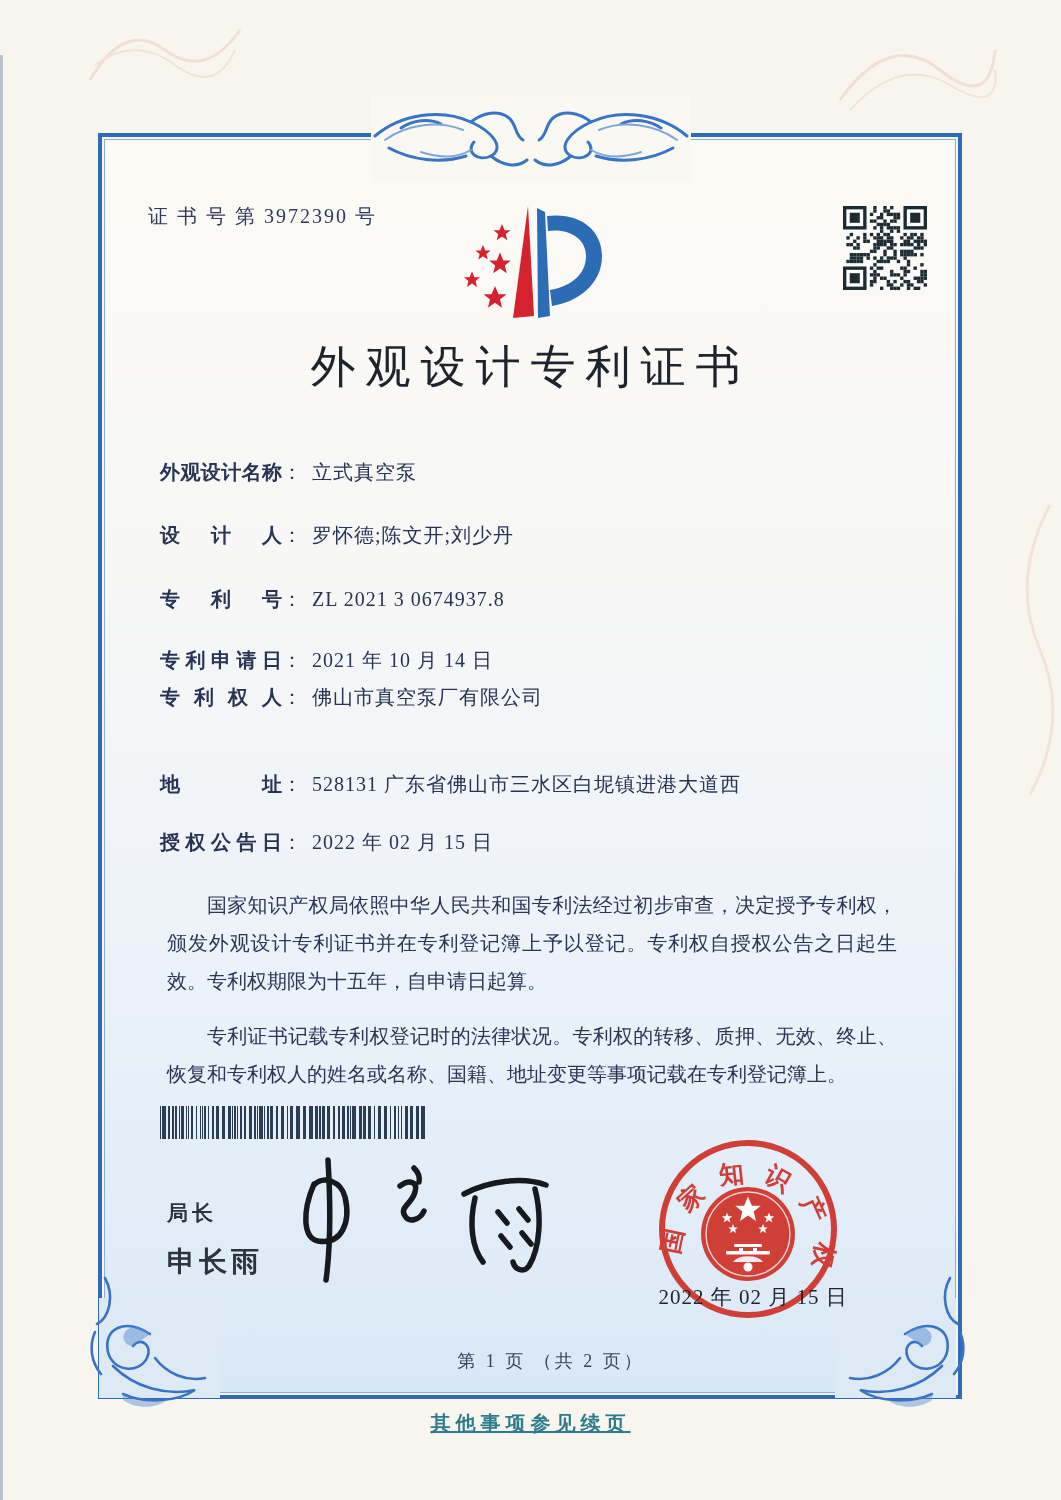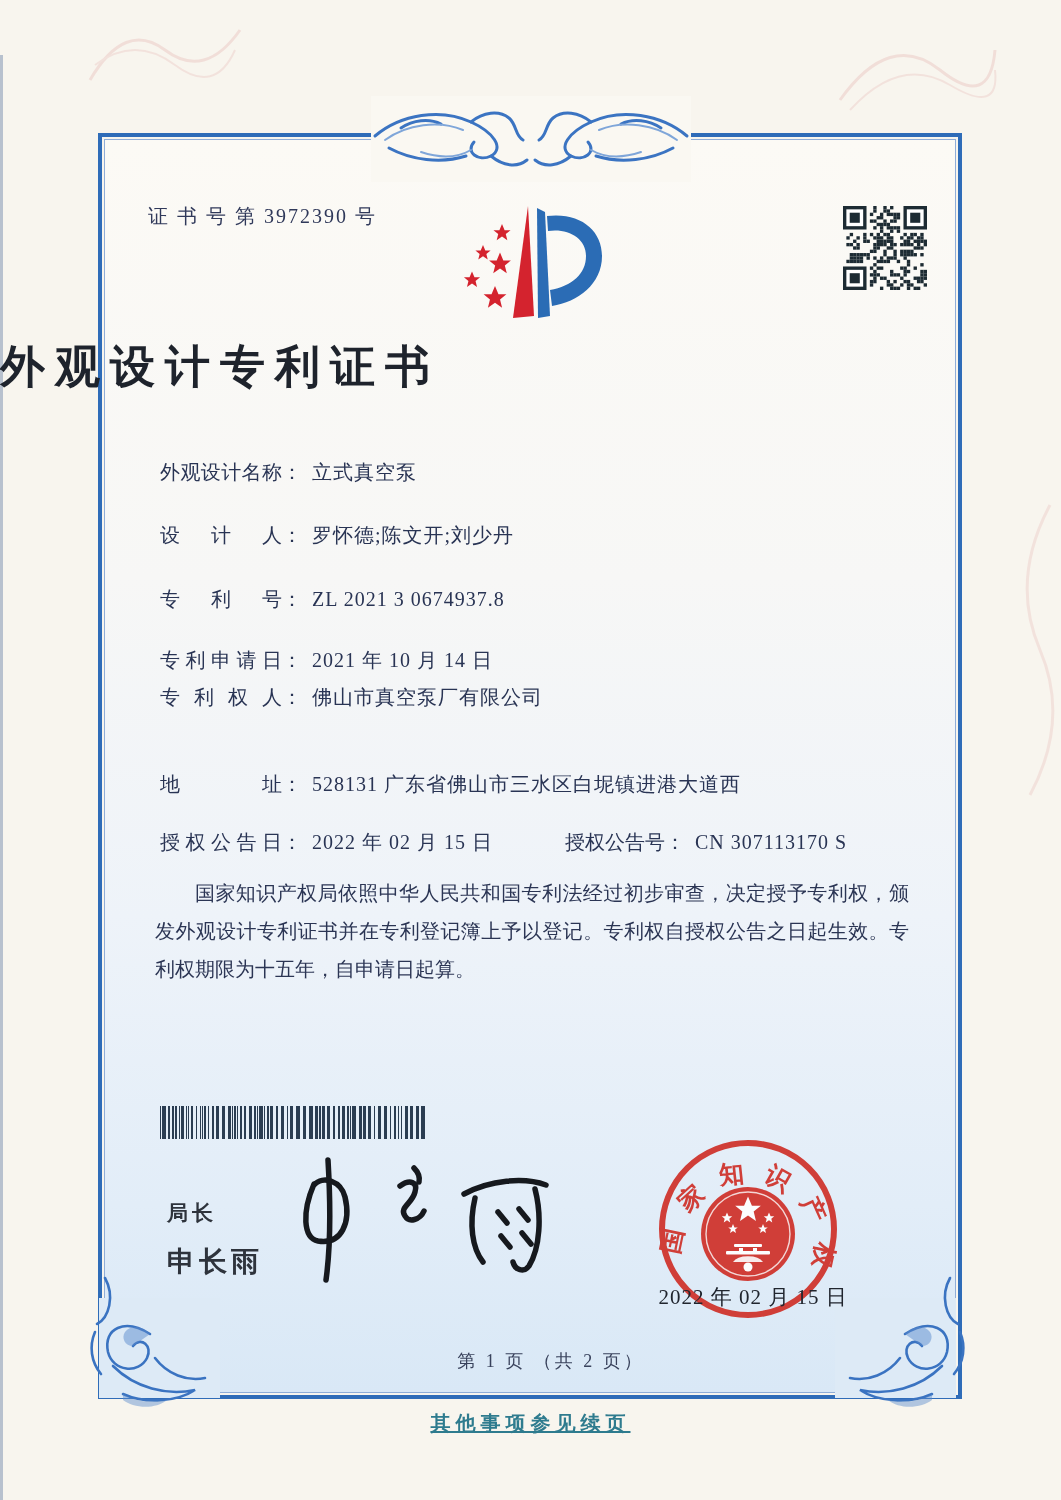--- a/index.html
+++ b/index.html
@@ -14,34 +14,34 @@
 
   
   .frame{position:absolute;left:98px;top:133px;width:856px;height:1258px;border:4px solid #2f6cb8;}
   .frame-inner{position:absolute;inset:2px;border:1px solid #8fadd8;
     background:linear-gradient(180deg,#fcfaf5 0%,#f7f7f6 35%,#eef3f9 62%,#e2edf8 85%,#d9e8f6 100%);}
 
   
   .cert-no{position:absolute;left:148px;top:203px;font-size:20px;letter-spacing:2px;color:#30395a;}
   .logo{position:absolute;left:450px;top:198px;width:175px;height:142px;}
   .qr{position:absolute;left:843px;top:206px;width:84px;height:84px;}
-  .title{position:absolute;left:0;top:337px;width:100%;text-align:left;
-    font-size:45px;font-weight:bold;letter-spacing:10px;color:#1e232c;}
+  .title{position:absolute;left:0;top:337px;width:100%;text-align:center;
+    font-size:45px;font-weight:normal;letter-spacing:10px;color:#1e232c;}
 
   
   .frow{position:absolute;left:160px;font-size:20px;white-space:nowrap;color:#293454;}
-  .flabel{display:inline-block;width:122px;text-align:justify;text-align-last:justify;vertical-align:top;}
+  .flabel{display:inline-block;width:122px;text-align:justify;text-align-last:justify;vertical-align:top;font-weight:bold;}
   .colon{margin:0 2px 0 0;}
   .fval{margin-left:8px;letter-spacing:1px;}
   .grant-no{position:absolute;left:405px;top:0;white-space:nowrap;}
 
   
   .paras{position:absolute;left:150px;top:869px;width:764px;font-size:20px;line-height:38px;
     text-align:justify;color:#2b3554;}
-  .paras p{margin:5px;text-indent:2em;}
+  .paras p{margin:17px;text-indent:2em;}
 
   
   .barcode{position:absolute;left:160px;top:1106px;width:266px;height:33px;}
 
   
   .signer-title{position:absolute;left:167px;top:1199px;font-size:21px;font-weight:bold;color:#2e333c;letter-spacing:4px;}
   .signer-name{position:absolute;left:167px;top:1243px;font-size:28px;font-weight:bold;color:#2e333c;letter-spacing:4px;}
   .signature{position:absolute;left:272px;top:1152px;width:300px;height:135px;}
 
   
@@ -369,27 +369,25 @@
   <span class="flabel">专利申请日</span><span class="colon">：</span><span class="fval">2021 年 10 月 14 日</span>
 </div>
 <div class="frow" style="top:684px">
   <span class="flabel">专利权人</span><span class="colon">：</span><span class="fval">佛山市真空泵厂有限公司</span>
 </div>
 <div class="frow" style="top:771px">
   <span class="flabel">地址</span><span class="colon">：</span><span class="fval">528131 广东省佛山市三水区白坭镇进港大道西</span>
 </div>
 <div class="frow" style="top:829px">
   <span class="flabel">授权公告日</span><span class="colon">：</span><span class="fval">2022 年 02 月 15 日</span>
-  <span class="grant-no">
-    <span>授权公告号</span><span class="colon">：</span><span class="fval">CN 307113170 S</span>
-  </span>
 </div>
 
 <div class="paras">
   <p>国家知识产权局依照中华人民共和国专利法经过初步审查，决定授予专利权，颁发外观设计专利证书并在专利登记簿上予以登记。专利权自授权公告之日起生效。专利权期限为十五年，自申请日起算。</p>
+  <p>专利证书记载专利权登记时的法律状况。专利权的转移、质押、无效、终止、恢复和专利权人的姓名或名称、国籍、地址变更等事项记载在专利登记簿上。</p>
 </div>
 
 <svg class="barcode" id="barcode-svg" viewBox="0 0 266 33" preserveAspectRatio="none">
     <rect x="0" y="0" width="1" height="33" fill="#2b3d52"></rect>
     <rect x="2" y="0" width="4" height="33" fill="#2b3d52"></rect>
     <rect x="8" y="0" width="2" height="33" fill="#2b3d52"></rect>
     <rect x="12" y="0" width="2" height="33" fill="#2b3d52"></rect>
     <rect x="15" y="0" width="2" height="33" fill="#2b3d52"></rect>
     <rect x="19" y="0" width="1" height="33" fill="#2b3d52"></rect>
     <rect x="21" y="0" width="3" height="33" fill="#2b3d52"></rect>

